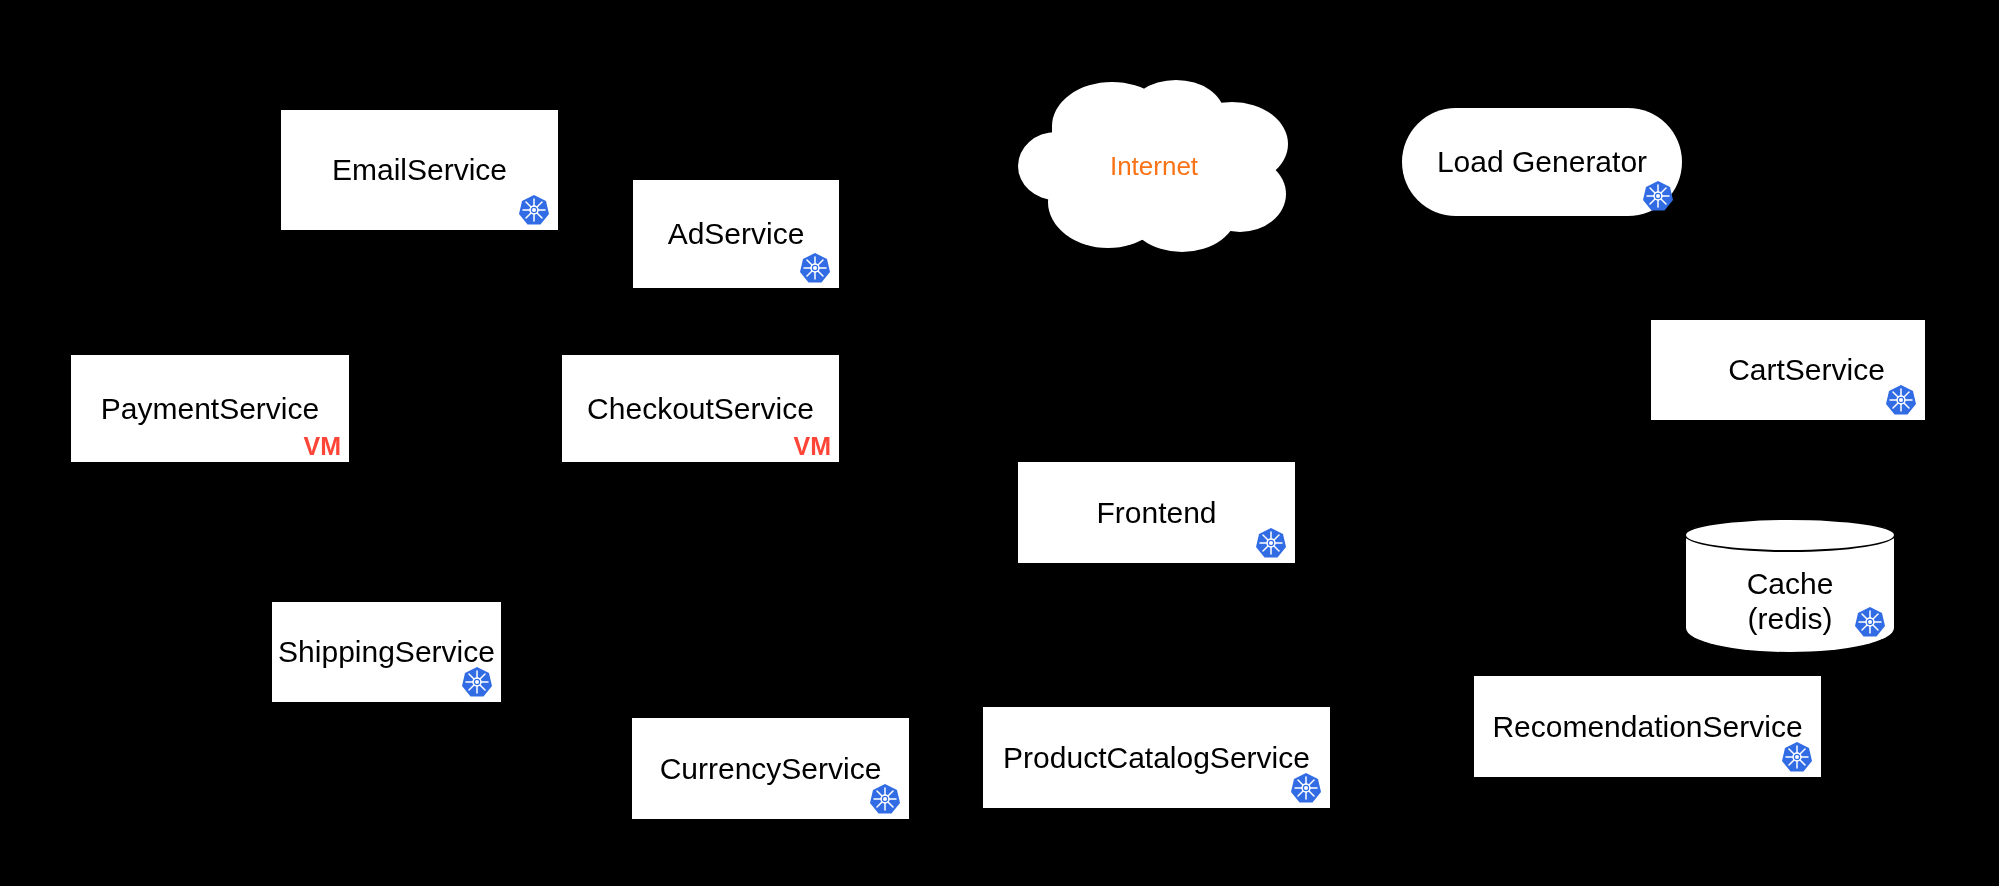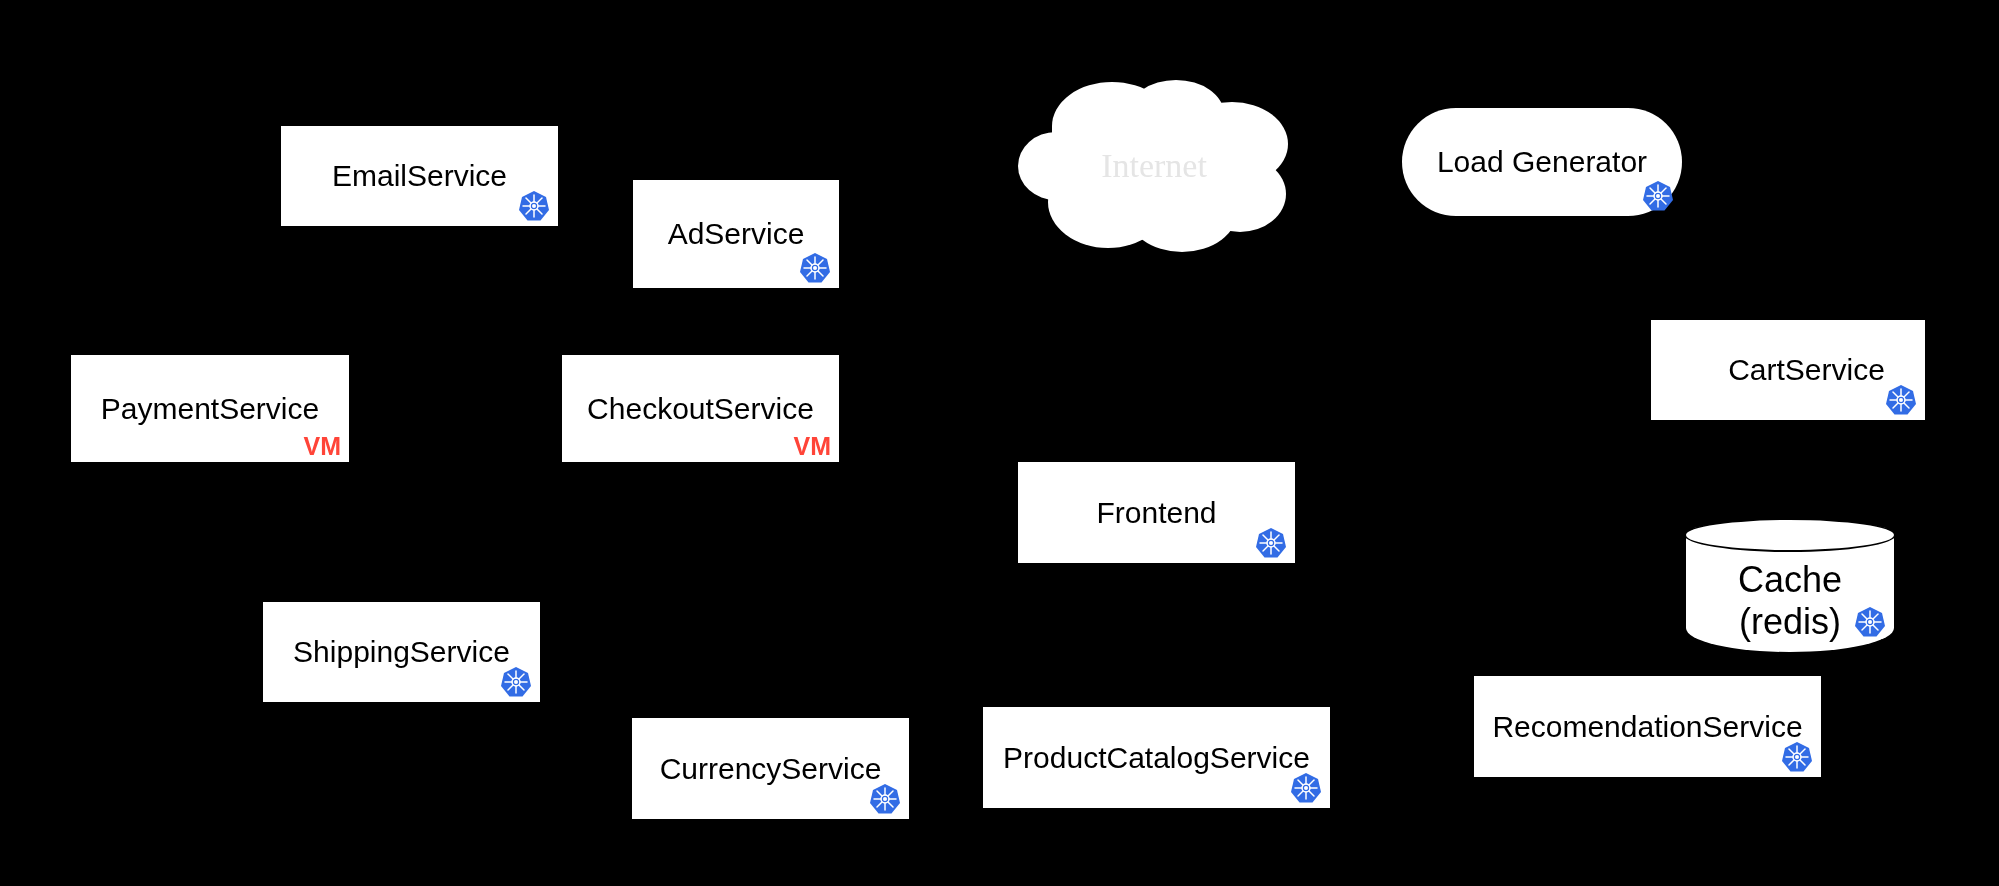--- a/index.html
+++ b/index.html
@@ -75,43 +75,42 @@
     z-index: 3;
   }
   .cylinder .cyl-label {
     position: absolute;
     left: 0; right: 0;
     top: 30px; bottom: 0;
     display: flex;
     align-items: center;
     justify-content: center;
     text-align: center;
-    font-size: 36px;
+    font-size: 30px;
     line-height: 1.18;
     color: #000;
     z-index: 4;
     white-space: pre-line;
   }
 
   
   .cloud {
     position: absolute;
   }
   .cloud svg { display: block; width: 100%; height: 100%; }
   .cloud .cloud-label {
     position: absolute;
     left: 0; right: 0;
     top: 0; bottom: 0;
     display: flex;
     align-items: center;
     justify-content: center;
-    font-size: 34px;
-    color: #e5e5e5;
+    font-size: 26px;
+    color: #f97316;
     z-index: 3;
-    font-family: Liberation Serif, serif;
   }
 
   
   .k8s-badge {
     position: absolute;
     right: 8px;
     bottom: 4px;
     width: 32px;
     height: 32px;
     z-index: 6;
@@ -129,21 +128,21 @@
     z-index: 6;
     font-family: "Liberation Sans", sans-serif;
     letter-spacing: 0px;
   }
 </style>
 </head>
 <body style="background: rgb(0, 0, 0);">
 
 <div id="canvas" style="background: rgb(0, 0, 0);">
 
-  <div class="node box" id="n-email" style="left: 281px; top: 126px; width: 277px; height: 100px;">
+  <div class="node box" id="n-email" style="left: 281px; top: 110px; width: 277px; height: 120px;">
     <span class="node-label">EmailService</span>
     <span class="k8s-badge">
       <svg viewBox="0 0 64 64" xmlns="http://www.w3.org/2000/svg">
         <polygon points="32,2 56,14 62,40 45,61 19,61 2,40 8,14" fill="#326ce5"></polygon>
         <g fill="none" stroke="#ffffff" stroke-width="3" stroke-linecap="round">
           <circle cx="32" cy="32" r="8"></circle>
           <line x1="32" y1="10" x2="32" y2="24"></line>
           <line x1="32" y1="40" x2="32" y2="54"></line>
           <line x1="10" y1="32" x2="24" y2="32"></line>
           <line x1="40" y1="32" x2="54" y2="32"></line>
@@ -284,21 +283,21 @@
           <line x1="16" y1="16" x2="26" y2="26"></line>
             <line x1="38" y1="38" x2="48" y2="48"></line>
           <line x1="48" y1="16" x2="38" y2="26"></line>
             <line x1="26" y1="38" x2="16" y2="48"></line>
         </g>
         <circle cx="32" cy="32" r="4" fill="#ffffff"></circle>
       </svg>
     </span>
   </div>
 
-  <div class="node box" id="n-shipping" style="left: 263px; top: 602px; width: 277px; height: 100px;">
+  <div class="node box" id="n-shipping" style="left: 272px; top: 602px; width: 229px; height: 100px;">
     <span class="node-label">ShippingService</span>
     <span class="k8s-badge">
       <svg viewBox="0 0 64 64" xmlns="http://www.w3.org/2000/svg">
         <polygon points="32,2 56,14 62,40 45,61 19,61 2,40 8,14" fill="#326ce5"></polygon>
         <g fill="none" stroke="#ffffff" stroke-width="3" stroke-linecap="round">
           <circle cx="32" cy="32" r="8"></circle>
           <line x1="32" y1="10" x2="32" y2="24"></line>
             <line x1="32" y1="40" x2="32" y2="54"></line>
           <line x1="10" y1="32" x2="24" y2="32"></line>
             <line x1="40" y1="32" x2="54" y2="32"></line>

